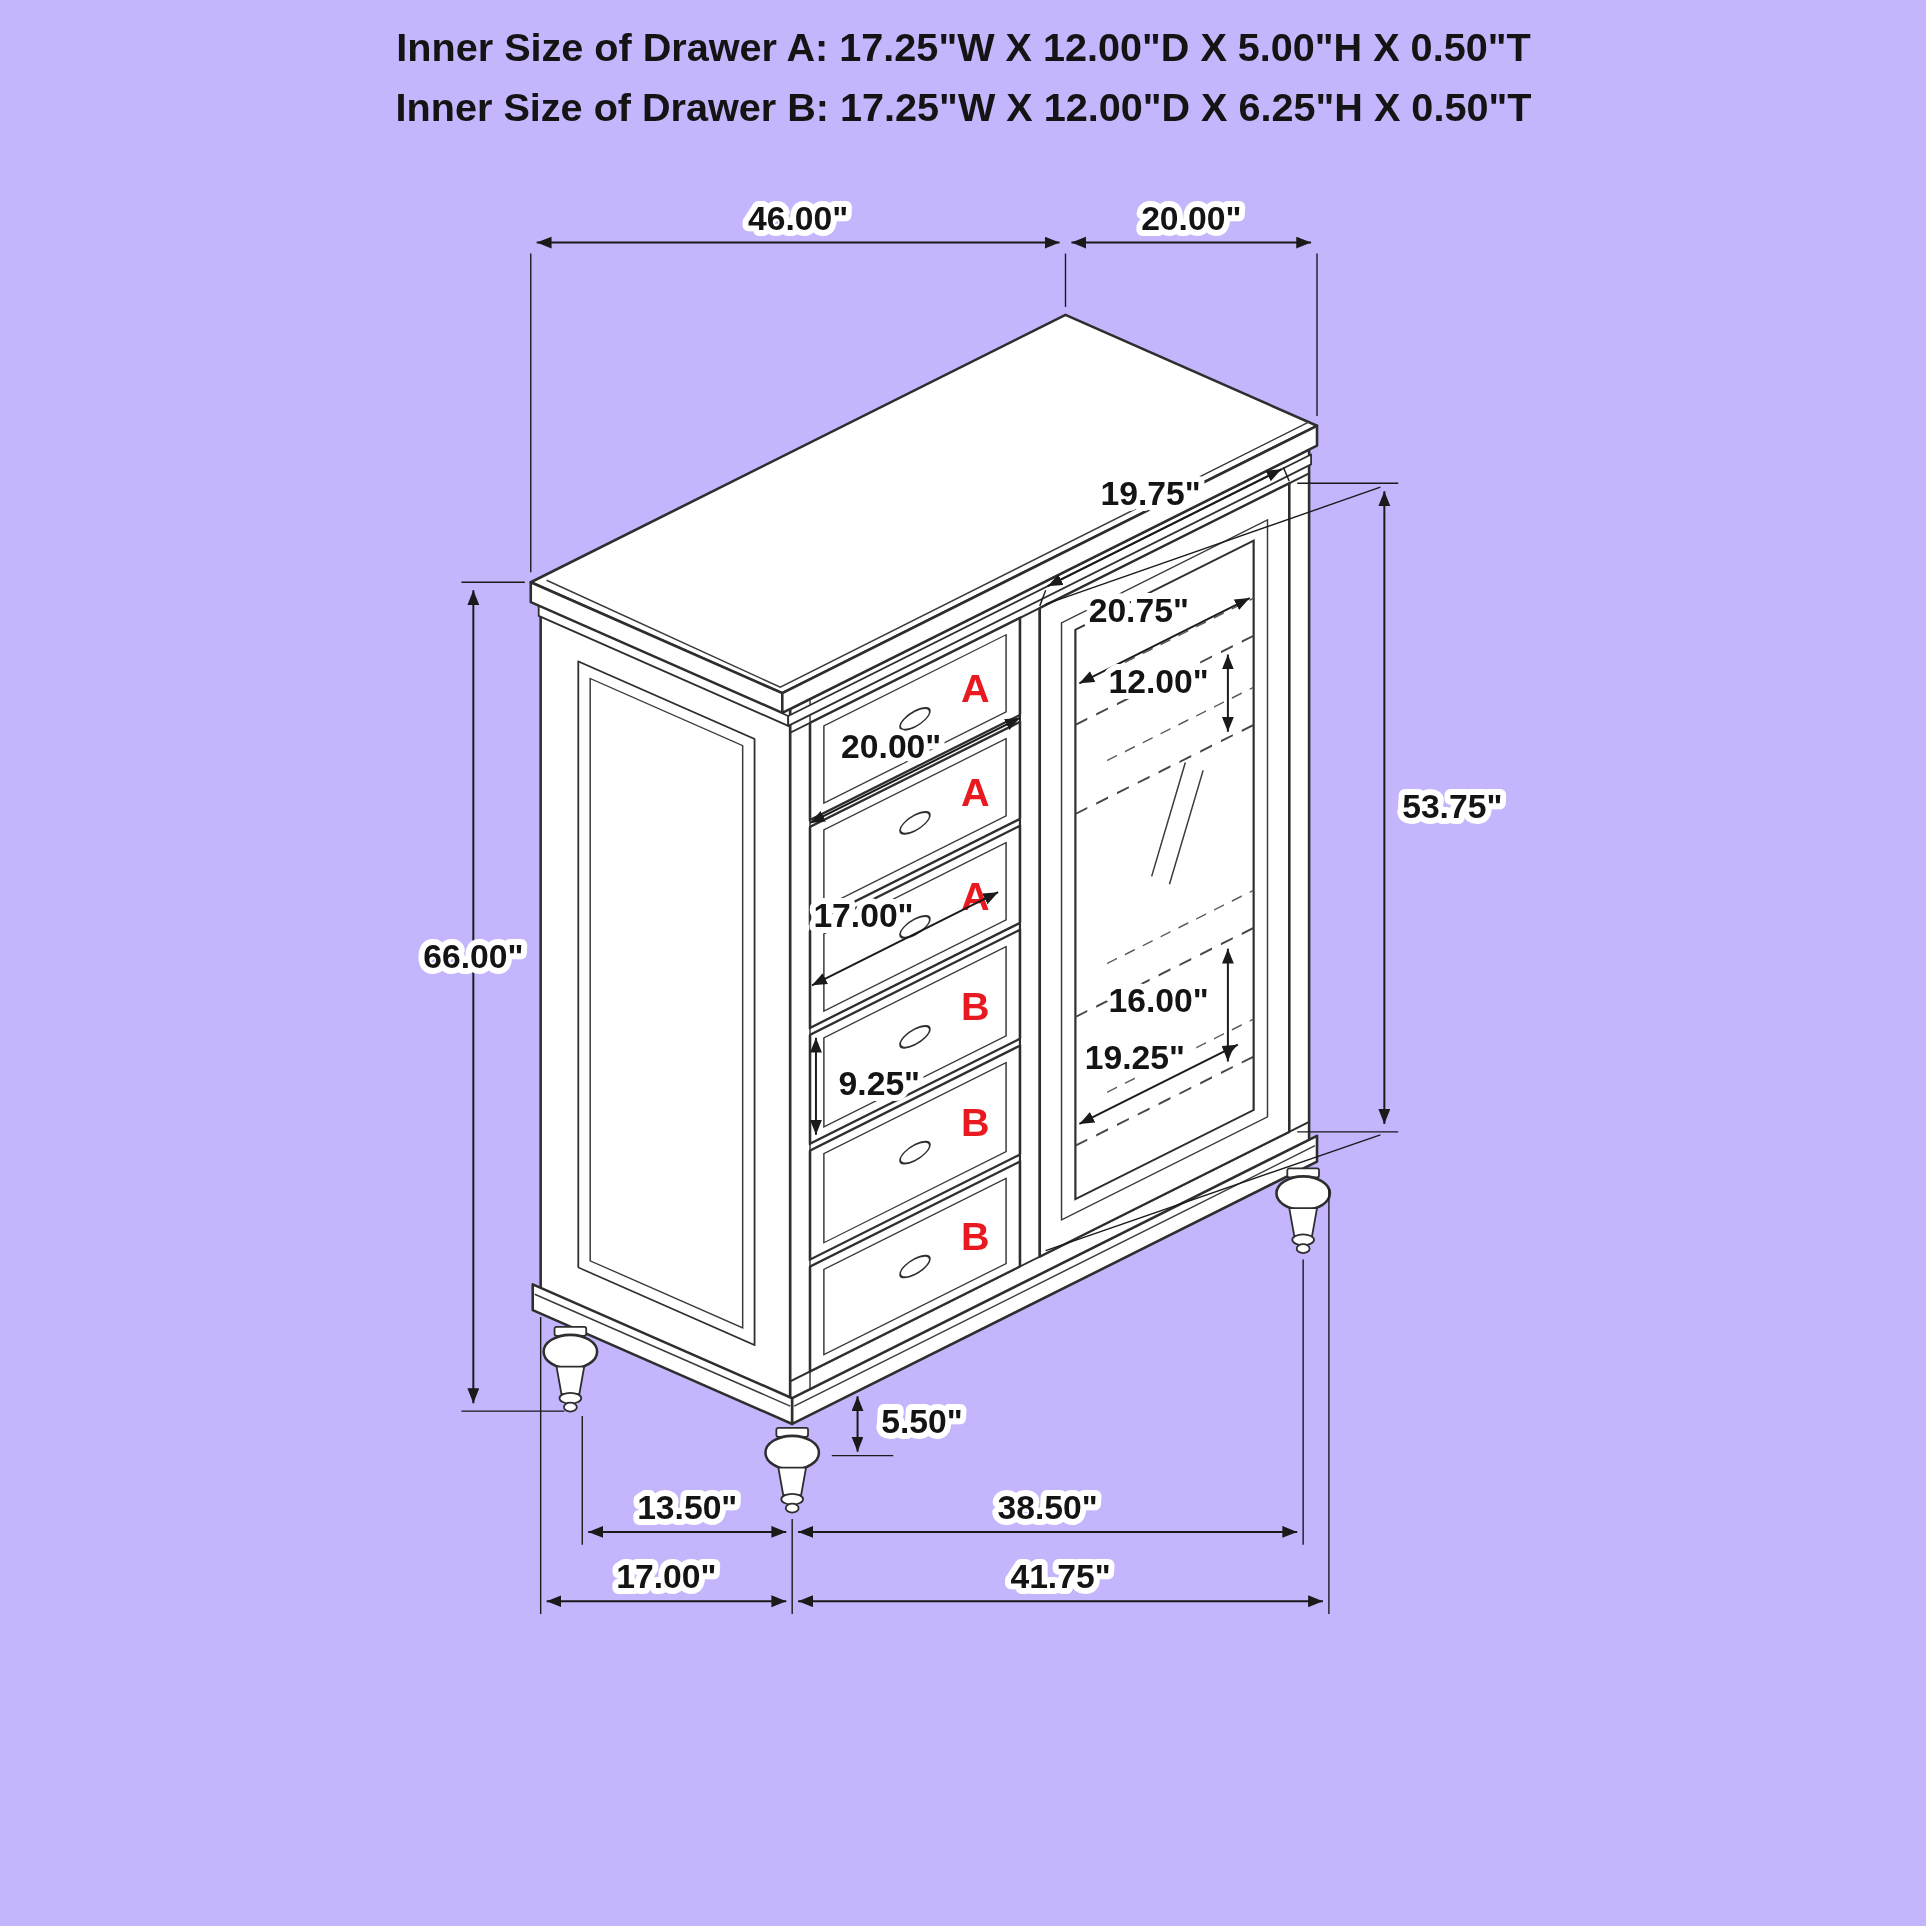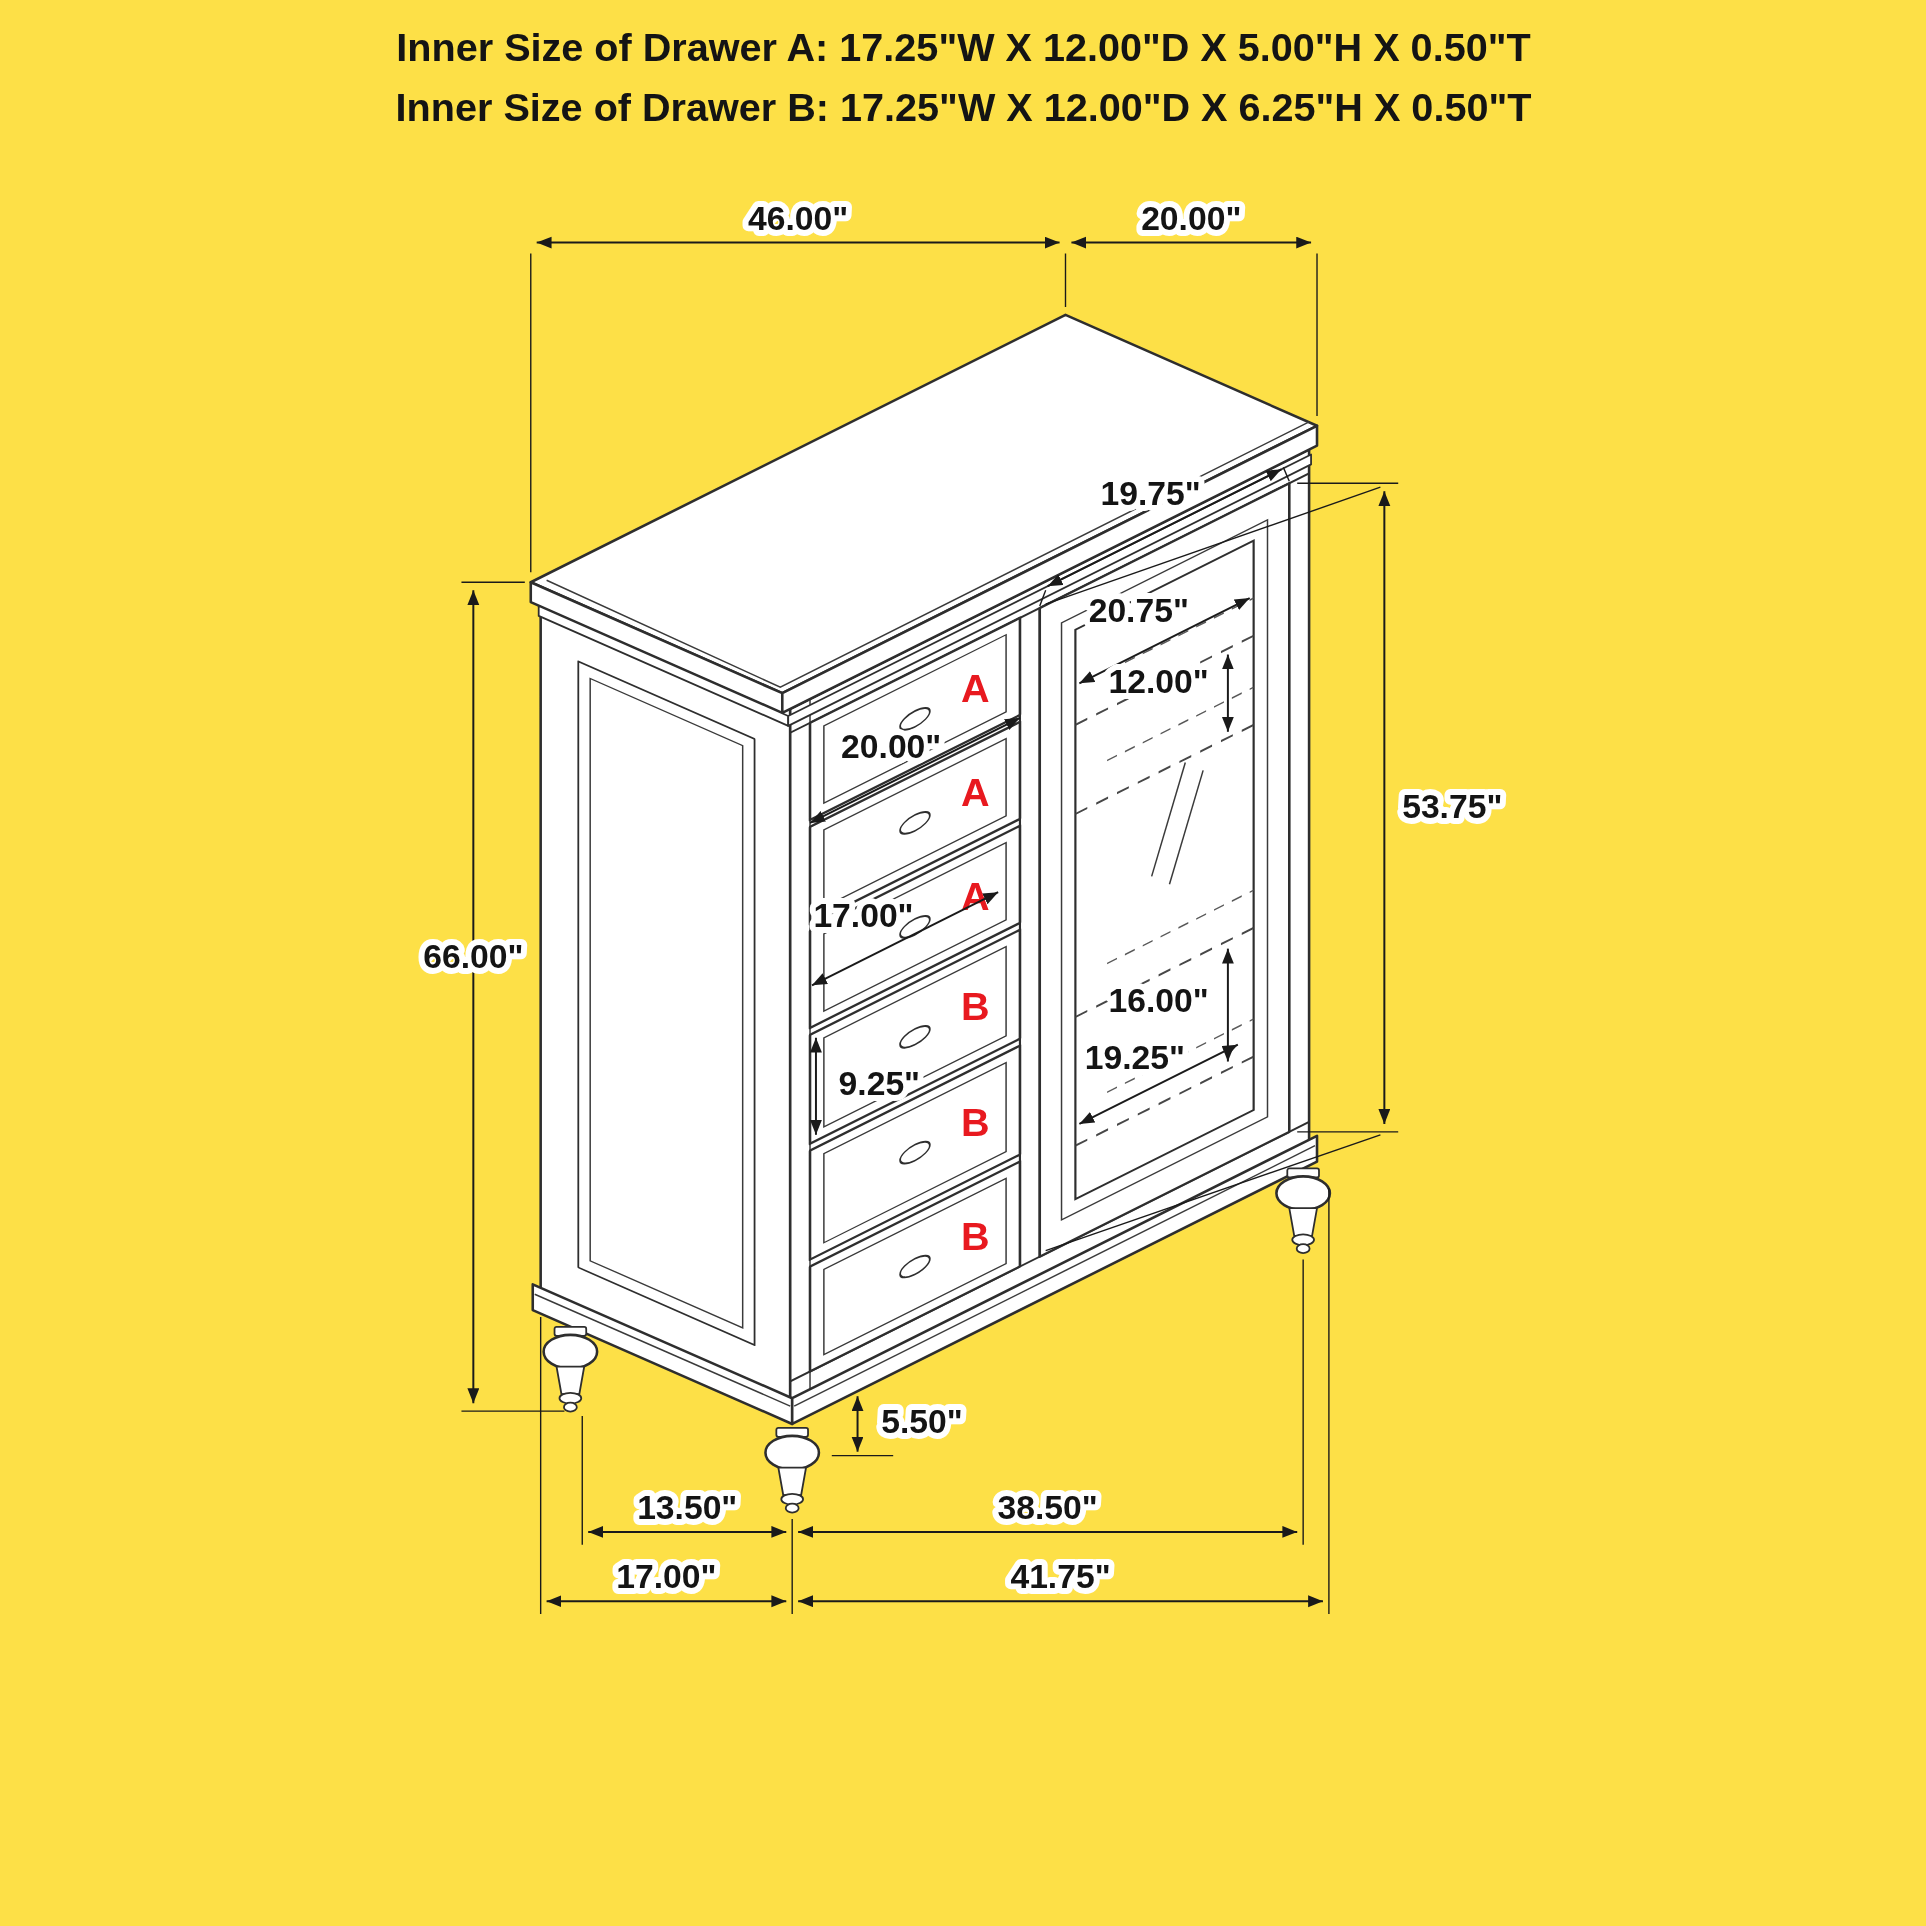--- a/index.html
+++ b/index.html
@@ -1,16 +1,16 @@
 <!DOCTYPE html>
 <html><head>
 <meta charset="utf-8">
 <style>
   html,body{margin:0;padding:0;background:#ffffff;}
-  .stage{width:1927px;height:1927px;position:relative;background:#fde047;overflow:hidden;}
+  .stage{width:1927px;height:1927px;position:relative;background:#c4b5fd;overflow:hidden;}
   svg{display:block;}
   svg text{font-family:"Liberation Sans", sans-serif;font-weight:700;}
   .title-text{font-size:40px;fill:#141414;}
   .dim-label{font-size:34px;fill:#141414;paint-order:stroke;stroke:#ffffff;stroke-width:12px;stroke-linejoin:round;}
   .letter{font-size:40px;fill:#e8191f;paint-order:stroke;stroke:#ffffff;stroke-width:8px;stroke-linejoin:round;}
   .face{fill:#ffffff;stroke:#2e2e2e;stroke-width:2.6;stroke-linejoin:round;}
   .face-thin{fill:#ffffff;stroke:#2e2e2e;stroke-width:1.8;stroke-linejoin:round;}
   .ln{stroke:#2e2e2e;stroke-width:2.2;fill:none;}
   .ln-thin{stroke:#3a3a3a;stroke-width:1.5;fill:none;}
   .dash{stroke:#474747;stroke-width:2.2;fill:none;stroke-dasharray:12 9;}

